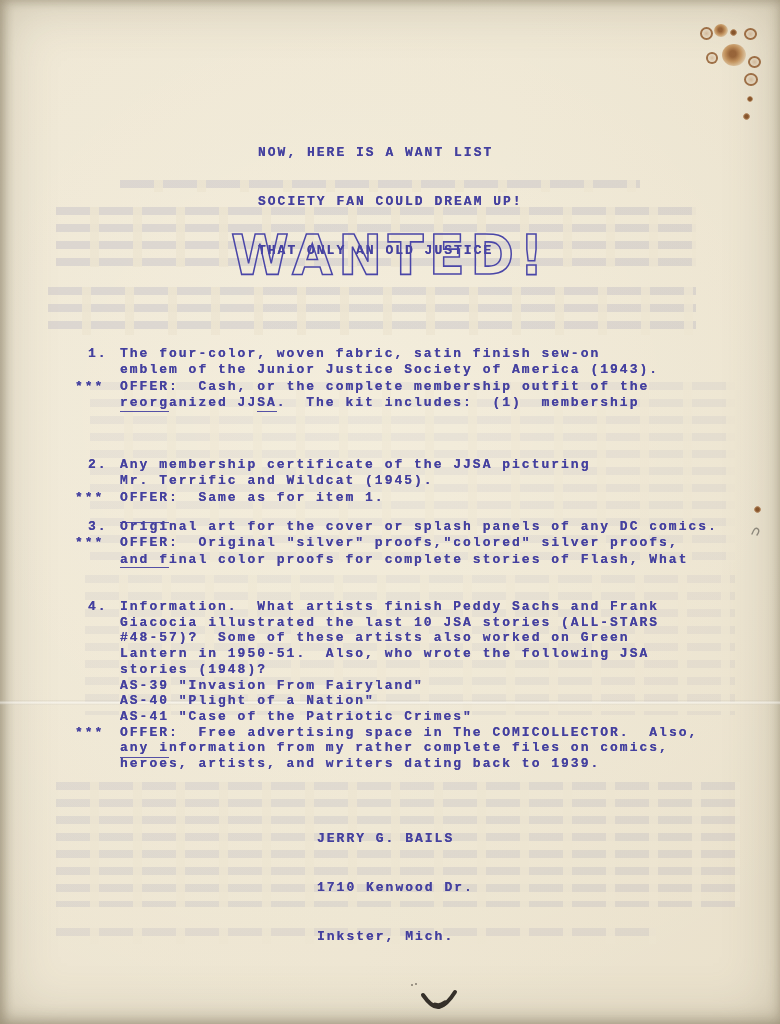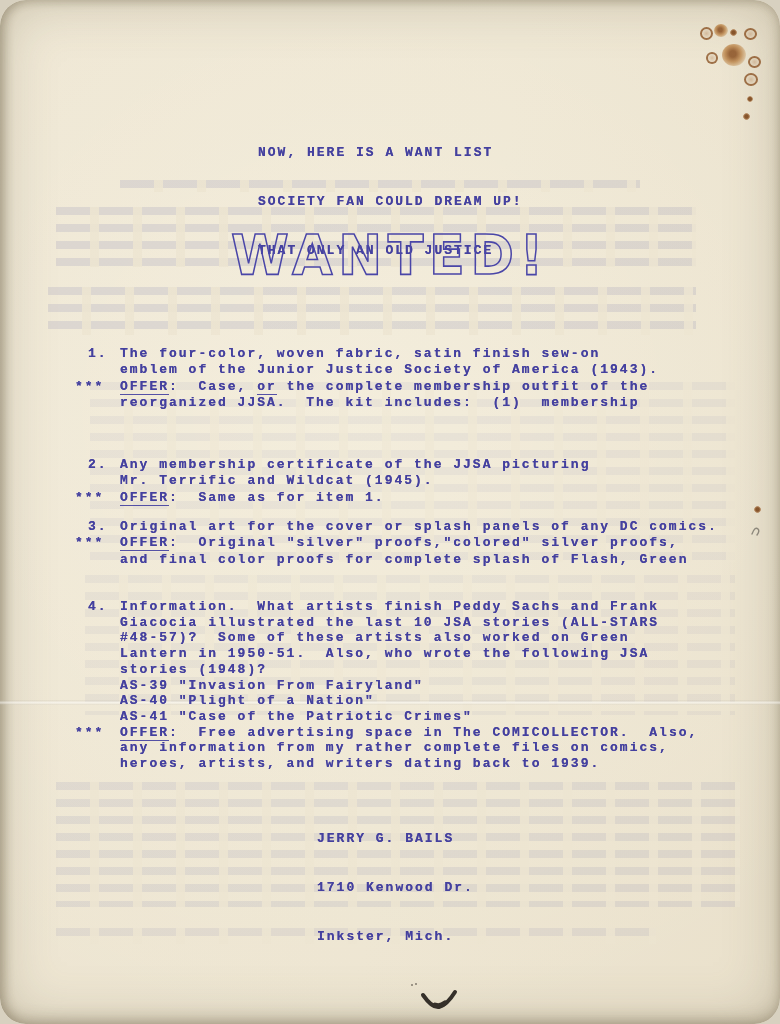--- a/index.html
+++ b/index.html
@@ -6,21 +6,20 @@
   .paper{
     position:relative;
     width:780px;height:1024px;
     background:
       radial-gradient(ellipse 120% 90% at 45% 40%, rgba(255,252,240,0.35), rgba(0,0,0,0) 70%),
       linear-gradient(100deg, #eee6d3 0%, #ede5d1 55%, #eae1cc 100%);
     overflow:hidden;
     font-family:"Liberation Mono","DejaVu Sans Mono",monospace;
     box-shadow: inset 0 0 55px rgba(104,93,66,0.28), inset 0 -6px 14px rgba(90,80,55,0.25),
                 inset 6px 0 10px rgba(104,93,66,0.22), inset 0 4px 8px rgba(104,93,66,0.12);
-    border-radius: 26px;
   }
   .ink{color:#44409f;text-shadow:0 0 0.6px rgba(67,63,160,0.85);}
   
   .ghost{
     position:absolute;
     background:
       repeating-linear-gradient(90deg, rgba(237,229,209,0) 0 34px, rgba(237,229,209,0.85) 34px 43px),
       repeating-linear-gradient(180deg, rgba(86,90,158,0.13) 0 8px, rgba(86,90,158,0) 8px 17px);
     filter:blur(0.7px);
   }
@@ -38,21 +37,21 @@
   .banner{position:absolute;left:224px;top:223px;}
   
   #list{position:absolute;left:0;top:0;width:780px;}
   .item{position:absolute;left:75px;width:680px;font-size:13px;font-weight:bold;letter-spacing:2px;line-height:16.4px;}
   .item-0{top:346px;} .item-1{top:457px;} .item-2{top:519px;}
   .item-3{top:599px;line-height:15.7px;}
   .row{display:flex;}
   .prefix{flex:none;width:45px;white-space:pre;}
   .prefix.num{padding-left:13px;box-sizing:border-box;}
   .txt{white-space:pre;}
-  .u{border-bottom:1.6px solid rgba(67,63,160,0.9);padding-bottom:0;}
+  .u{border-bottom:1.6px solid rgba(67,63,160,0.9);padding-bottom:17px;}
   
   .signature{position:absolute;left:317px;top:798px;font-size:13px;font-weight:bold;letter-spacing:2px;line-height:16.4px;white-space:pre;}
   
   .stain{position:absolute;border-radius:50%;}
   .ring{border:2px solid rgba(133,76,30,0.75);background:radial-gradient(circle, rgba(166,100,44,0.30), rgba(166,100,44,0.05) 70%);}
   .dot{background:radial-gradient(circle, rgba(125,70,26,0.9) 0 35%, rgba(160,98,45,0.55) 65%, rgba(160,98,45,0) 75%);}
   .blob{background:radial-gradient(circle at 45% 45%, rgba(137,78,31,0.85) 0 18%, rgba(181,121,58,0.75) 45%, rgba(196,146,86,0.4) 70%, rgba(196,146,86,0) 80%);filter:blur(0.6px);}
   .mark-svg{position:absolute;}
 </style>
 </head>
@@ -85,21 +84,21 @@
         <div class="row">
           <span class="prefix num">1.</span>
           <span class="txt"><span>The four-color, woven fabric, satin finish sew-on</span></span>
         </div>
         <div class="row">
           <span class="prefix"></span>
           <span class="txt"><span>emblem of the Junior Justice Society of America (1943).</span></span>
         </div>
         <div class="row">
           <span class="prefix">***</span>
-          <span class="txt"><span class="u">OFFER</span><span>:  Case, </span><span class="u">or</span><span> the complete membership outfit of the</span></span>
+          <span class="txt"><span class="u">OFFER</span><span>:  Cash, </span><span class="u">or</span><span> the complete membership outfit of the</span></span>
         </div>
         <div class="row">
           <span class="prefix"></span>
           <span class="txt"><span>reorganized JJSA.  The kit includes:  (1)  membership</span></span>
         </div>
       </div>
       <div class="item item-1">
         <div class="row">
           <span class="prefix num">2.</span>
           <span class="txt"><span>Any membership certificate of the JJSA picturing</span></span>
@@ -117,21 +116,21 @@
         <div class="row">
           <span class="prefix num">3.</span>
           <span class="txt"><span>Original art for the cover or splash panels of any DC comics.</span></span>
         </div>
         <div class="row">
           <span class="prefix">***</span>
           <span class="txt"><span class="u">OFFER</span><span>:  Original "silver" proofs,"colored" silver proofs,</span></span>
         </div>
         <div class="row">
           <span class="prefix"></span>
-          <span class="txt"><span>and final color proofs for complete splash of Flash, Green</span></span>
+          <span class="txt"><span>and final color proofs for complete stories of Flash, What</span></span>
         </div>
       </div>
       <div class="item item-3">
         <div class="row">
           <span class="prefix num">4.</span>
           <span class="txt"><span>Information.  What artists finish Peddy Sachs and Frank</span></span>
         </div>
         <div class="row">
           <span class="prefix"></span>
           <span class="txt"><span>Giacocia illustrated the last 10 JSA stories (ALL-STARS</span></span>

